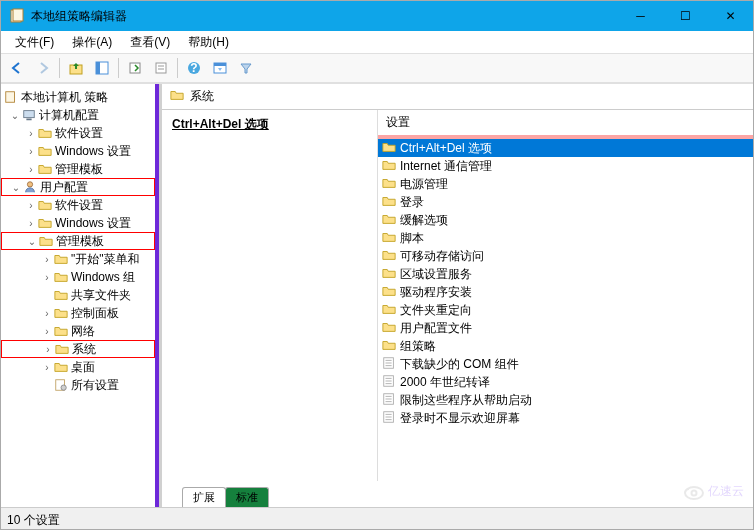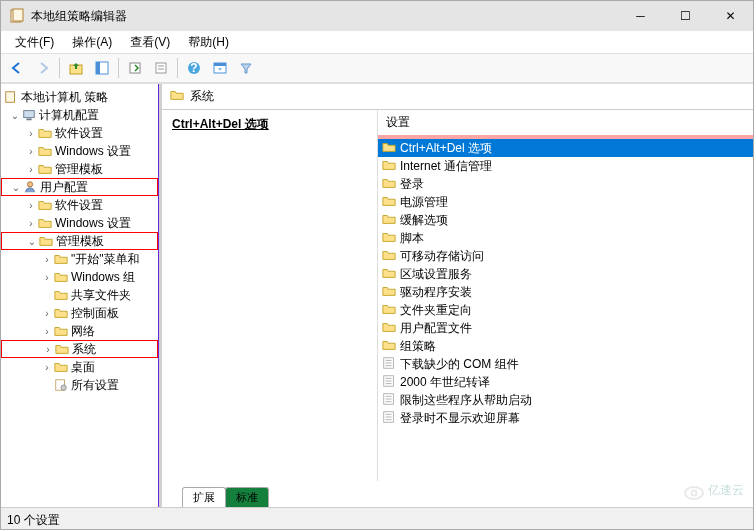--- a/index.html
+++ b/index.html
@@ -1,47 +1,47 @@
 <!DOCTYPE html>
 <html><head>
 <meta charset="utf-8">
 <style>
 * { box-sizing: border-box; margin: 0; padding: 0; font-family: "Microsoft YaHei", "Segoe UI", sans-serif; font-size: 12px; }
 body { width: 754px; height: 530px; background: #fff; display: flex; flex-direction: column; border: 1px solid #aaa; }
-.titlebar { height: 30px; display: flex; align-items: center; padding-left: 8px; background: #e5e5e5; }
+.titlebar { height: 30px; display: flex; align-items: center; padding-left: 8px; background: #0ea5e9; }
 .titlebar .icon { width: 16px; height: 16px; margin-right: 6px; }
 .titlebar .title { flex: 1; }
 .winbtns { display: flex; height: 100%; }
 .winbtns div { width: 45px; display: flex; align-items: center; justify-content: center; font-family: sans-serif; }
 .menubar { height: 22px; display: flex; align-items: center; padding-left: 6px; gap: 2px; }
 .menubar span { padding: 2px 8px; }
 .toolbar { height: 30px; display: flex; align-items: center; padding-left: 4px; gap: 2px; border-top: 1px solid #e0e0e0; border-bottom: 1px solid #e0e0e0; background: #f8f8f8; }
 .tbtn { width: 24px; height: 24px; display: flex; align-items: center; justify-content: center; border: 1px solid transparent; }
 .tsep { width: 1px; height: 20px; background: #ccc; margin: 0 2px; }
 .main { flex: 1; display: flex; overflow: hidden; border-top: 1px solid #e0e0e0; }
-.tree { width: 158px; border-right: 1px solid #6d28d9; overflow: auto; padding-top: 4px; position: relative; }
+.tree { width: 158px; border-right: 4px solid #6d28d9; overflow: auto; padding-top: 4px; position: relative; }
 .tree-row { display: flex; align-items: center; height: 18px; white-space: nowrap; cursor: default; }
 .tree-row .exp { width: 12px; text-align: center; color: #666; font-size: 10px; }
 .tree-row .ic { width: 16px; height: 16px; margin-right: 2px; display: flex; align-items: center; justify-content: center; }
 .redbox { border: 1px solid red; }
 .content { flex: 1; display: flex; flex-direction: column; border-left: 3px solid #d0d0d0; }
 .pathbar { height: 26px; background: #fff; border-bottom: 1px solid #ccc; display: flex; align-items: center; padding-left: 8px; gap: 6px; }
 .content-body { flex: 1; display: flex; overflow: hidden; }
 .leftpane { width: 216px; padding: 6px 10px; border-right: 1px solid #ddd; }
 .leftpane .heading { font-weight: bold; text-decoration: underline; }
 .rightpane { flex: 1; overflow-y: scroll; }
 .colhead { padding: 4px 8px; border-bottom: 4px solid #fca5a5; background: #fff; }
 .list-row { display: flex; align-items: center; height: 18px; padding-left: 4px; gap: 4px; }
 .list-row.selected { background: #0078d7; color: #fff; }
 .tabs { height: 24px; display: flex; align-items: flex-end; padding-left: 20px; margin-top: 2px; }
 .tab { padding: 2px 10px; border: 1px solid #aaa; border-bottom: none; background: #15803d; margin-right: -1px; font-size: 11px; border-radius: 3px 3px 0 0; }
 .tab.active { background: #fff; }
 .status { height: 22px; border-top: 1px solid #ccc; display: flex; align-items: flex-end; padding-left: 6px; background: #f0f0f0; }
 .folder-icon svg, .ic svg { width: 14px; height: 14px; }
-.watermark { position: absolute; right: 10px; bottom: 30px; opacity: 0.25; font-size: 16px; color: #0f766e; pointer-events: none; display:flex; gap:4px;}
+.watermark { position: absolute; right: 10px; bottom: 30px; opacity: 0.25; font-size: 16px; color: #8b5cf6; pointer-events: none; display:flex; align-items:center; gap:4px;}
 </style>
 </head>
 <body>
 
 <div class="titlebar">
   <span class="icon">
     <svg viewBox="0 0 16 16">
         <rect x="2" y="2" width="10" height="12" fill="#fff" stroke="#b08030"></rect>
         <rect x="4" y="1" width="10" height="12" fill="#fdf6e3" stroke="#b08030"></rect>
       </svg>
@@ -300,27 +300,27 @@
         <div class="list-row">
             <span class="ic"><svg viewBox="0 0 16 16">
                 <path d="M1 4h5l1 2h8v7H1z" fill="#fce08a" stroke="#c0a020"></path>
               </svg></span>
             <span>Internet 通信管理</span>
           </div>
         <div class="list-row">
             <span class="ic"><svg viewBox="0 0 16 16">
                 <path d="M1 4h5l1 2h8v7H1z" fill="#fce08a" stroke="#c0a020"></path>
               </svg></span>
+            <span>电源管理</span>
+          </div>
+        <div class="list-row">
+            <span class="ic"><svg viewBox="0 0 16 16">
+                <path d="M1 4h5l1 2h8v7H1z" fill="#fce08a" stroke="#c0a020"></path>
+              </svg></span>
             <span>登录</span>
-          </div>
-        <div class="list-row">
-            <span class="ic"><svg viewBox="0 0 16 16">
-                <path d="M1 4h5l1 2h8v7H1z" fill="#fce08a" stroke="#c0a020"></path>
-              </svg></span>
-            <span>电源管理</span>
           </div>
         <div class="list-row">
             <span class="ic"><svg viewBox="0 0 16 16">
                 <path d="M1 4h5l1 2h8v7H1z" fill="#fce08a" stroke="#c0a020"></path>
               </svg></span>
             <span>缓解选项</span>
           </div>
         <div class="list-row">
             <span class="ic"><svg viewBox="0 0 16 16">
                 <path d="M1 4h5l1 2h8v7H1z" fill="#fce08a" stroke="#c0a020"></path>

